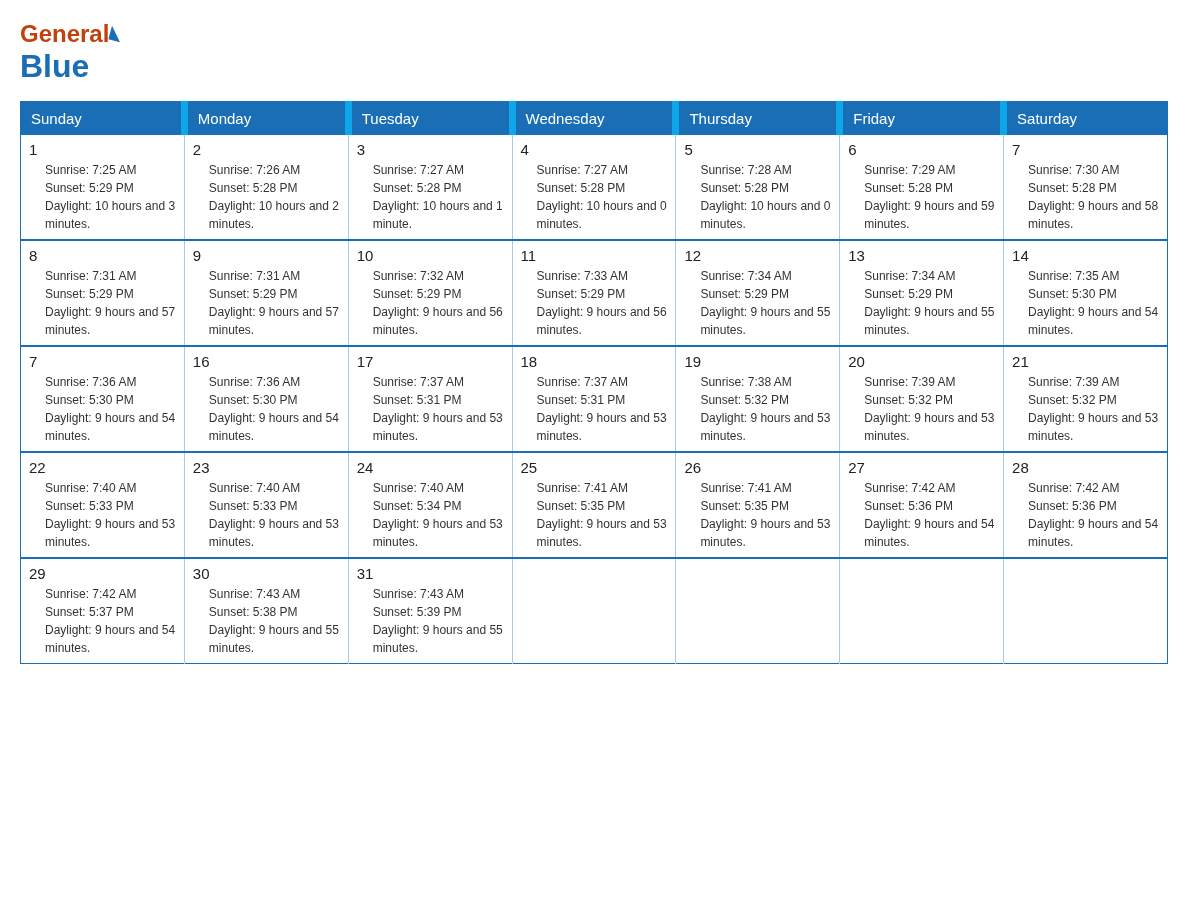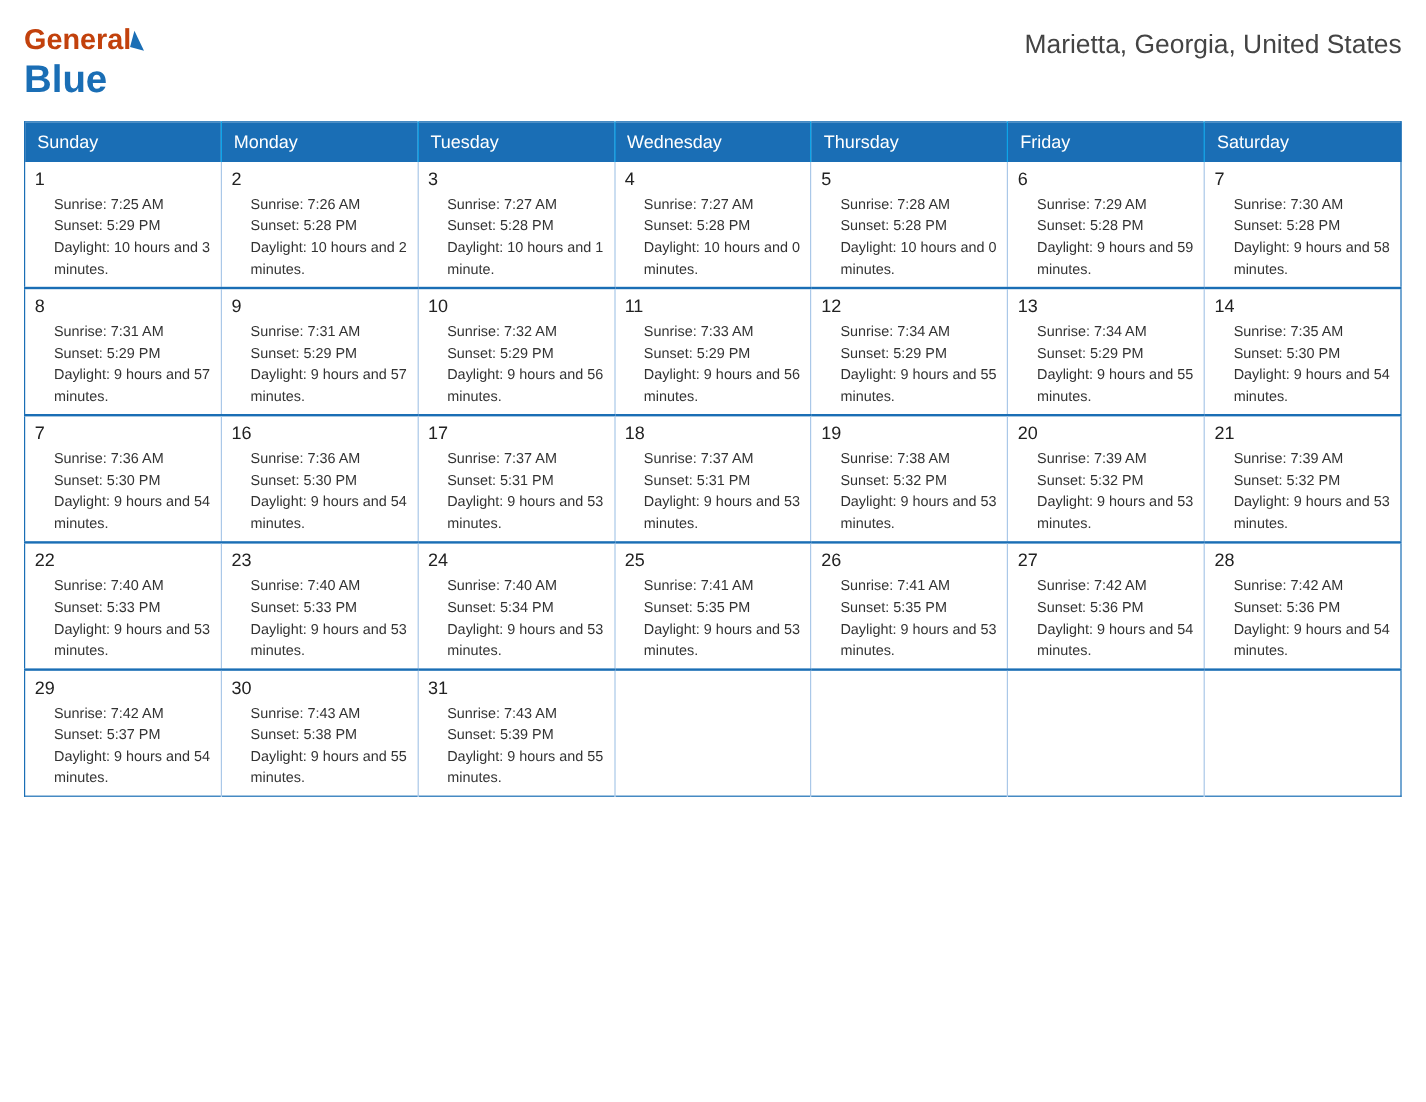--- a/index.html
+++ b/index.html
@@ -41,21 +41,21 @@
       border-collapse: collapse;
       border: 1px solid #1a6eb5;
     }
     .calendar th {
       background-color: #1a6eb5;
       color: #fff;
       font-size: 15px;
       font-weight: normal;
       padding: 8px 10px;
       text-align: left;
-      border-right: 1px solid #0ea5e9;
+      border-right: 7px solid #0ea5e9;
     }
     .calendar th:last-child {
       border-right: none;
     }
     .calendar td {
       vertical-align: top;
       padding: 6px 8px;
       border-right: 1px solid #aac8e8;
       border-bottom: 2px solid #1a6eb5;
       font-size: 12.5px;
@@ -115,21 +115,20 @@
 
 <div class="header">
   <div class="logo">
     <div class="logo-line1">
       <span>General</span>
       <span class="arrow-shape"></span>
     </div>
     <div class="logo-line2">Blue</div>
   </div>
   <div class="title-block">
-    <h2>Marietta, Georgia, United States</h2>
   </div>
 </div>
 
 <table class="calendar">
   <thead>
     <tr>
     <th>Sunday</th>
         <th>Monday</th>
         <th>Tuesday</th>
         <th>Wednesday</th>

